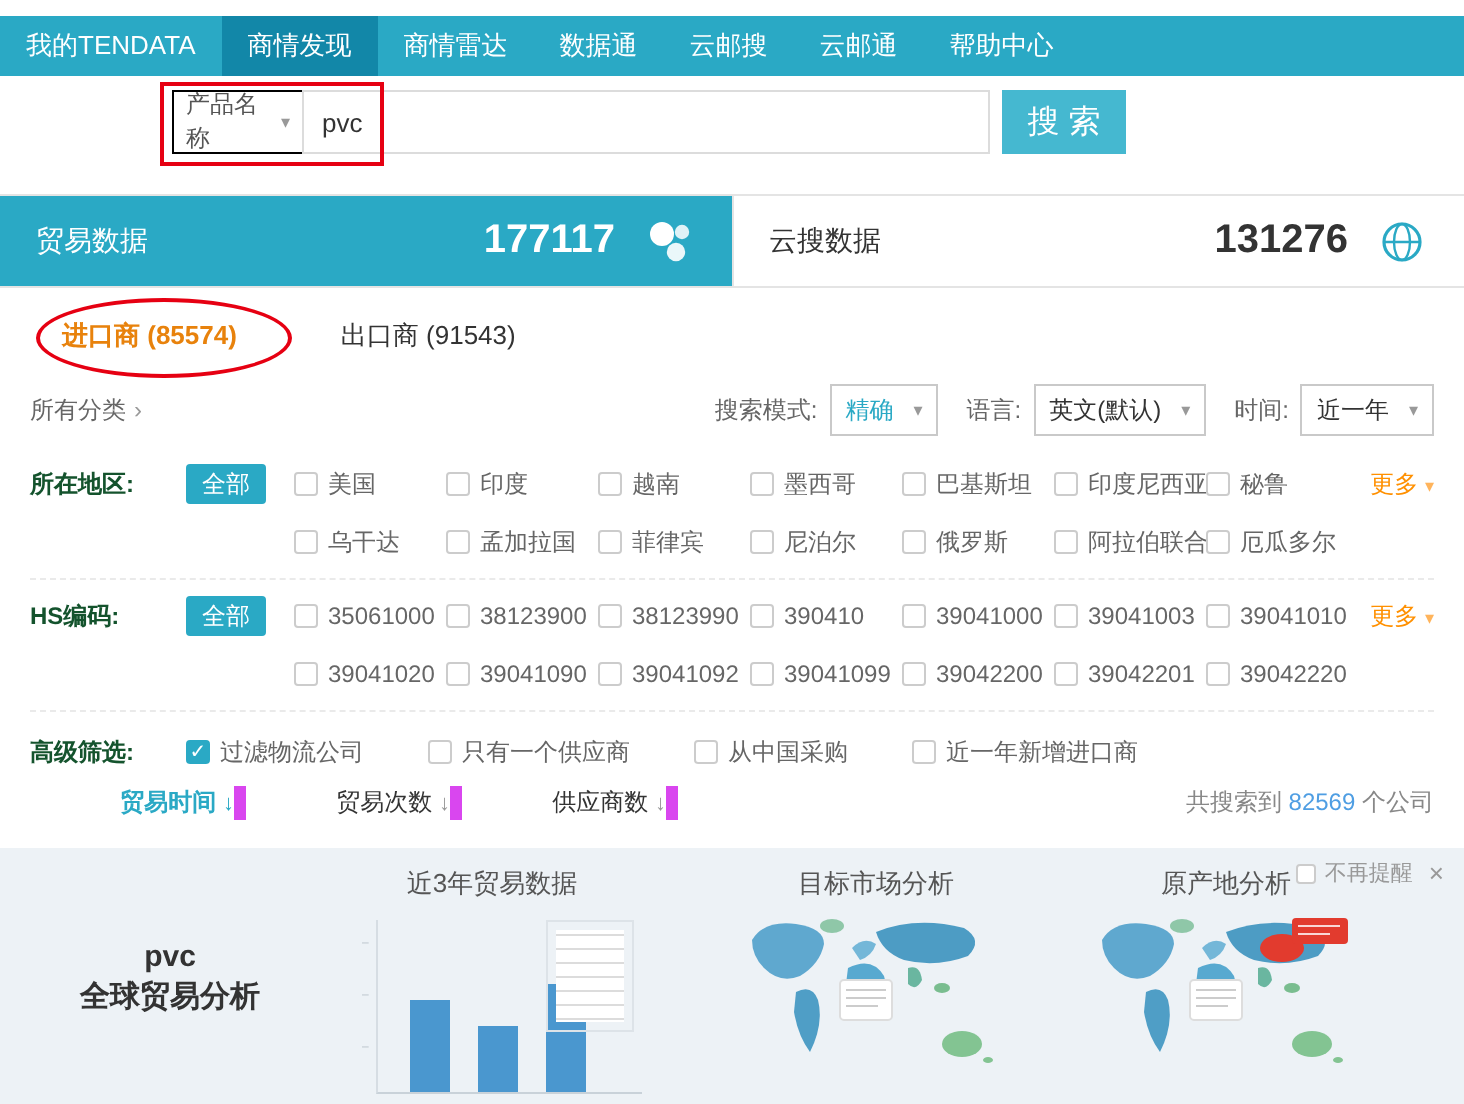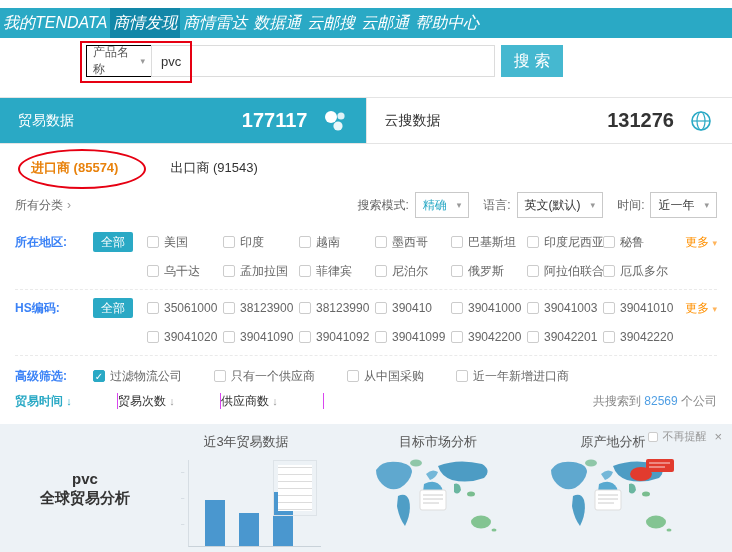--- a/index.html
+++ b/index.html
@@ -1,20 +1,20 @@
 <!DOCTYPE html>
 <html><head>
 <meta charset="utf-8">
 <style>
   html,body{margin:0;padding:0;background:#fff;}
   .page{position:relative;width:732px;height:552px;background:#fff;font-family:"Liberation Sans",sans-serif;overflow:hidden;}
 
   
   .nav{position:absolute;top:8px;left:0;width:732px;height:30px;background:#2aa9c5;display:flex;}
-  .nav-item{color:#fff;font-size:16px;line-height:30px;padding:0 3px;cursor:pointer;white-space:nowrap;font-style:italic;}
+  .nav-item{color:#fff;font-size:13px;line-height:30px;padding:0 13px;cursor:pointer;white-space:nowrap;}
   .nav-item.active{background:#1287a8;}
 
   
   .search-row{position:absolute;top:45px;left:0;width:732px;height:32px;}
   .cat-select{position:absolute;left:86px;top:0;width:66px;height:32px;border:1px solid #000000;box-sizing:border-box;font-size:12px;color:#555;display:flex;align-items:center;justify-content:space-between;padding:0 6px;background:#fff;cursor:pointer;}
   .chev{color:#999;font-size:9px;}
   .search-input{position:absolute;left:151px;top:0;width:344px;height:32px;border:1px solid #dcdcdc;box-sizing:border-box;padding:0 9px;font-size:13px;color:#333;outline:none;}
   .search-btn{position:absolute;left:501px;top:0;width:62px;height:32px;background:#45b8d0;color:#fff;font-size:16px;border:none;cursor:pointer;}
   .red-box{position:absolute;left:80px;top:-4px;width:108px;height:38px;border:2px solid #e60012;pointer-events:none;}
 
@@ -42,35 +42,35 @@
   .caret{color:#999;font-size:12px;}
   .controls{margin-left:auto;display:flex;align-items:center;gap:6px;font-size:12px;color:#666;}
   .mini-select{border:1px solid #c9c9c9;height:24px;display:flex;align-items:center;padding:12px 7px;gap:10px;font-size:12px;color:#333;background:#fff;cursor:pointer;box-sizing:border-box;}
   .mini-select .val-accent{color:#2aa9c5;}
   .ctl-label{margin-left:8px;}
 
   
   .filters{position:absolute;top:224px;left:15px;width:702px;}
   .frow{display:flex;align-items:flex-start;padding:8px 0;border-bottom:1px dashed #eaeaea;}
   .frow.adv{align-items:center;border-bottom:none;padding:10px 0;}
-  .flabel{width:78px;font-size:12px;font-weight:bold;color:#3b82f6;line-height:20px;flex:none;}
+  .flabel{width:78px;font-size:12px;font-weight:bold;color:#14532d;line-height:20px;flex:none;}
   .all-btn{width:40px;height:20px;background:#2aa9c5;color:#fff;font-size:12px;text-align:center;line-height:20px;border-radius:2px;margin-right:14px;flex:none;cursor:pointer;}
   .opt-grid{display:grid;grid-template-columns:repeat(7,76px);row-gap:9px;flex:1;}
   .opt{display:flex;align-items:center;gap:5px;font-size:12px;color:#666;cursor:pointer;line-height:20px;}
   .adv-opts{display:flex;gap:32px;}
   .cbox{width:12px;height:12px;border:1px solid #ccc;background:#fff;border-radius:2px;flex:none;box-sizing:border-box;}
   .cbox.checked{background:#2aa9c5;border-color:#2aa9c5;color:#fff;font-size:10px;line-height:11px;text-align:center;}
   .cbox.checked::after{content:"✓";}
   .olabel{white-space:nowrap;overflow:hidden;}
   .more{margin-left:auto;font-size:12px;color:#ff9000;white-space:nowrap;line-height:20px;cursor:pointer;}
   .more .chev{color:#ffb45c;}
 
   
   .sortbar{position:absolute;top:386px;left:15px;width:702px;height:30px;display:flex;align-items:center;}
-  .sort-cell{width:102px;text-align:left;font-size:12px;color:#333;border-right:1px solid #d946ef;line-height:16px;cursor:pointer;}
+  .sort-cell{width:102px;text-align:right;font-size:12px;color:#333;border-right:6px solid #d946ef;line-height:16px;cursor:pointer;}
   .sort-cell.active{color:#2aa9c5;font-weight:bold;}
   .sort-cell .arr{color:#999;font-size:11px;}
   .sort-cell.active .arr{color:#2aa9c5;}
   .result{margin-left:auto;font-size:12px;color:#888;}
   .result b{color:#4f9ee3;font-weight:normal;}
 
   
   .promo{position:absolute;top:424px;left:0;width:732px;height:128px;background:#edf2f6;}
   .dismiss{position:absolute;top:5px;right:10px;font-size:11px;color:#999;display:flex;align-items:center;gap:4px;cursor:pointer;text-align:right;}
   .dismiss .cbox{width:10px;height:10px;}

